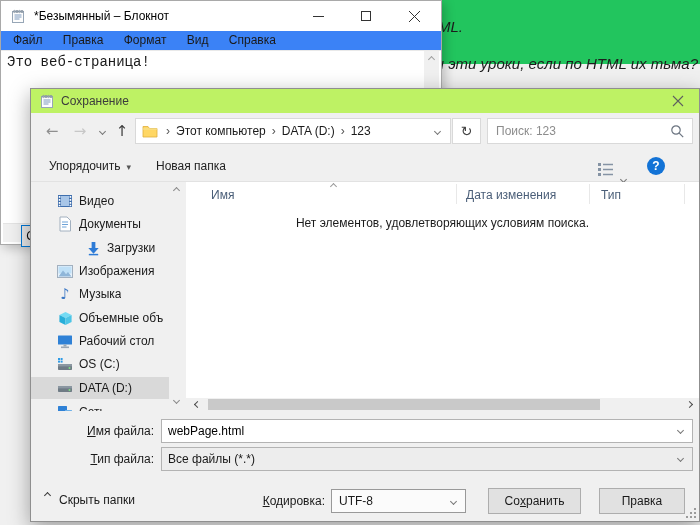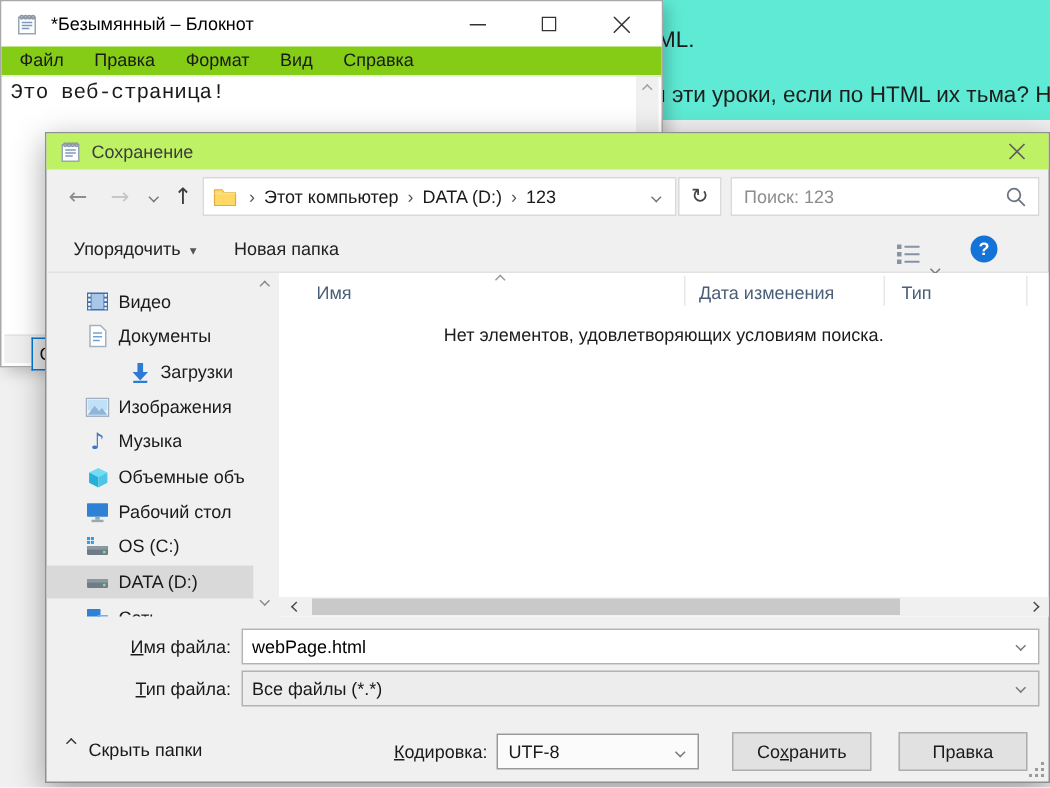--- a/index.html
+++ b/index.html
@@ -9,30 +9,30 @@
 
   
   .chev{display:inline-block;width:6px;height:6px;border-right:1.5px solid #777;border-bottom:1.5px solid #777;}
   .chev.down{transform:rotate(45deg);}
   .chev.up{transform:rotate(-135deg);}
   .chev.left{transform:rotate(135deg);}
   .chev.right{transform:rotate(-45deg);}
   .chev.sm{width:4px;height:4px;border-width:1.2px;}
 
   
-  .bg-page{left:420px;top:0;width:280px;height:80px;background:#5eead4;z-index:1;}
+  .bg-page{left:420px;top:0;width:280px;height:64px;background:#22c55e;z-index:1;font-style:italic;}
   .bg-line{position:absolute;font-size:15px;color:#1d1d1d;white-space:nowrap;}
 
   
   .notepad{left:0;top:0;width:440px;height:243px;background:#fff;border:1px solid #a9a9a9;
            box-shadow:3px 3px 10px rgba(0,0,0,0.22);z-index:2;}
   .np-title{position:absolute;left:0;top:0;right:0;height:30px;background:#fff;}
   .np-title-text{position:absolute;left:33px;top:0;line-height:30px;color:#000;}
   .np-btn{position:absolute;top:0;width:47px;height:30px;display:flex;align-items:center;justify-content:center;}
-  .np-menu{position:absolute;left:0;top:30px;right:0;height:19px;background:#84cc16;border-bottom:1px solid #e9e9e9;padding-left:7px;}
+  .np-menu{position:absolute;left:0;top:30px;right:0;height:19px;background:#3b82f6;border-bottom:1px solid #e9e9e9;padding-left:7px;}
   .np-menu span{display:inline-block;padding:2px 5px;margin-right:7px;}
   .np-text{position:absolute;left:1px;top:50px;right:17px;height:172px;background:#fff;
            font-family:"Liberation Mono",monospace;font-size:14px;padding:3px 5px;white-space:pre;}
   .np-vscroll{position:absolute;right:2px;top:50px;width:15px;height:172px;background:#f0f0f0;text-align:center;}
   .np-hstrip{position:absolute;left:2px;right:2px;bottom:2px;height:18px;background:#f0f0f0;border-top:1px solid #e4e4e4;}
 
   
   .c-btn{left:21px;top:225px;width:13px;height:20px;background:#e9e9e9;border:1px solid #0078d7;border-right:none;
          z-index:3;display:flex;align-items:center;justify-content:flex-end;font-size:12px;color:#111;}
 

